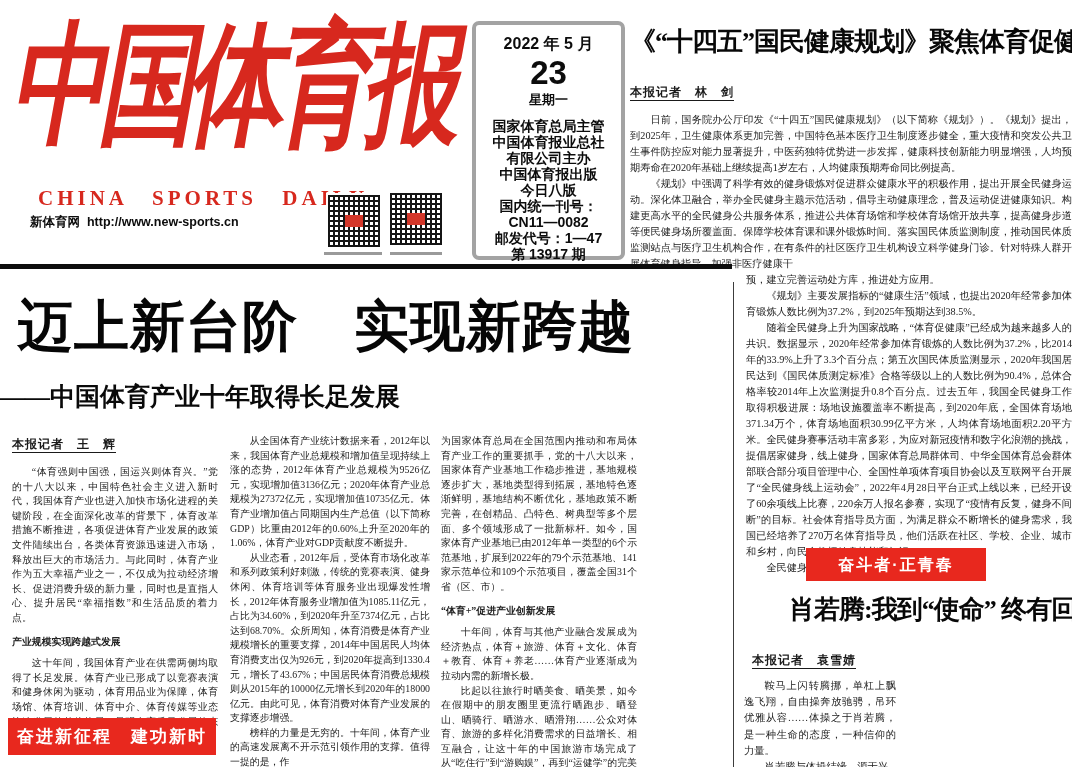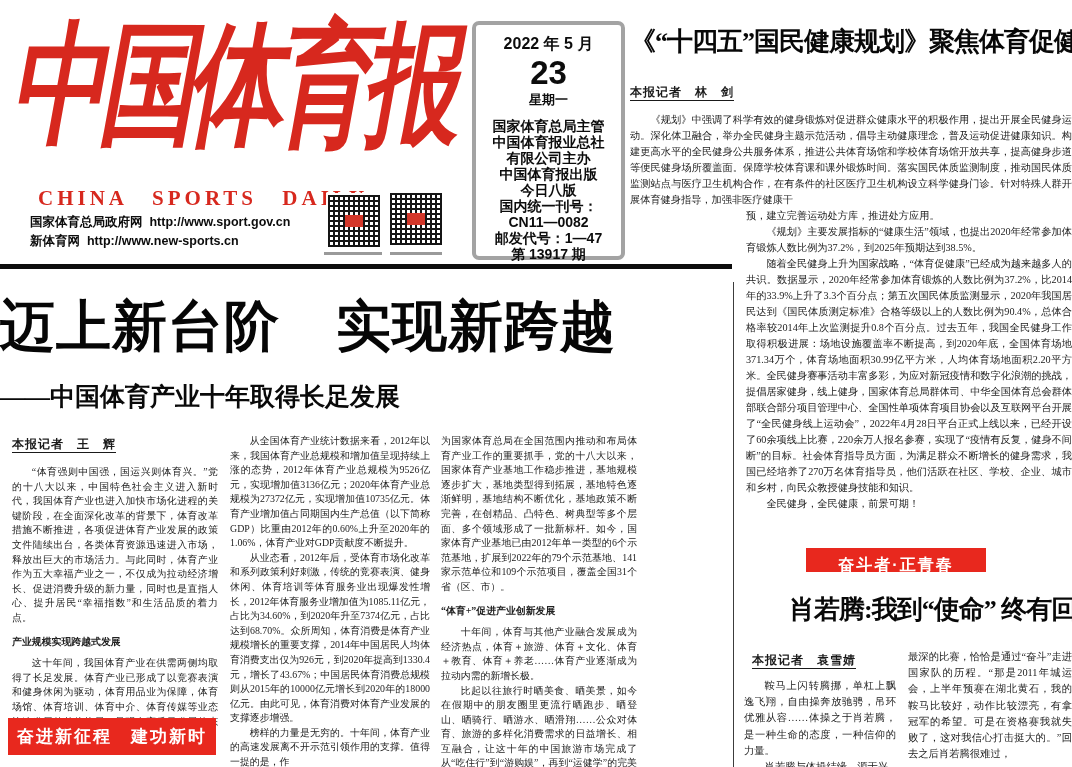--- a/index.html
+++ b/index.html
@@ -66,62 +66,61 @@
   .hp-byline{margin-top:25px;font-family:Liberation Serif, serif;}
   .news p{margin:0;font-size:10.2px;line-height:16px;text-align:justify;text-indent:2em;}
   .hp-wide{margin-top:11px;}
   .hp-narrow{width:326px;margin-left:116px;}
   .noindent{text-indent:0 !important;}
   
   .rule-h{position:absolute;left:0;top:264px;width:732px;height:5px;background:#0d0d0d;}
   .rule-v{position:absolute;left:733px;top:282px;width:1px;height:485px;background:#3c3c3c;}
   
   .ind-headline{
-    position:absolute;left:0;top:290px;width:652px;text-align:left;
+    position:absolute;left:0;top:290px;width:652px;text-align:center;
     font-family:"Liberation Sans","DejaVu Sans",sans-serif;font-weight:900;
     font-size:55px;letter-spacing:1px;color:#060606;white-space:nowrap;
   }
   .ind-subtitle{
     position:absolute;left:0;top:380px;width:652px;
     font-size:25px;font-weight:bold;color:#090909;white-space:nowrap;
   }
   .ncol{position:absolute;top:434px;}
   .ncol p{margin:0;font-size:9.9px;line-height:14.6px;text-align:justify;text-indent:2em;}
   .col1{left:12px;width:206px;}
   .col2{left:230px;width:200px;}
   .col3{left:441px;width:196px;}
   .ind-byline{display:inline-block;margin-bottom:12px;}
   .sec-h{font-weight:bold;font-size:11.5px;text-align:center;text-indent:0 !important;margin:9px 0 7px !important;}
   .banner{
     position:absolute;background:var(--banner-red);color:#fff;text-align:center;
     font-family:"Liberation Sans",sans-serif;font-weight:bold;letter-spacing:2px;
   }
   .banner-left{left:8px;top:718px;width:208px;height:37px;line-height:37px;font-size:17px;}
-  .banner-right{left:806px;top:548px;width:180px;height:24px;line-height:33px;font-size:16px;}
+  .banner-right{left:806px;top:548px;width:180px;height:33px;line-height:33px;font-size:16px;}
   
   .xiao-headline{
     position:absolute;left:744px;top:592px;width:328px;
     font-size:26px;font-weight:bold;color:#080808;letter-spacing:-1px;white-space:nowrap;
     font-family:"Liberation Serif",serif;
     margin-left:45px;
   }
   .xiao-byline{position:absolute;left:752px;top:652px;}
   .xiao-left{position:absolute;left:744px;top:678px;width:152px;}
   .xiao-right{position:absolute;left:908px;top:649px;width:164px;}
   .xiao-left p,.xiao-right p{margin:0;font-size:10.3px;line-height:16.2px;text-align:justify;text-indent:2em;}
 </style>
 </head>
 <body>
 
 <div id="page">
 
   <div class="masthead-title">中国体育报</div>
   <div class="masthead-english">CHINA SPORTS DAILY</div>
   <div class="masthead-urls">
-    <div><span>国家体育总局政府网</span>&nbsp;&nbsp;<a href="#">http://www.sport.gov.cn</a></div>
     <div><span>新体育网</span>&nbsp;&nbsp;<a href="#">http://www.new-sports.cn</a></div>
   </div>
   <div class="qr" style="left:326px;top:193px;">
       <span class="qr-center"></span>
     </div>
   <div class="qr" style="left:388px;top:191px;">
       <span class="qr-center"></span>
     </div>
   <div class="qr-caption" style="left:324px;top:252px;width:58px;"></div>
   <div class="qr-caption" style="left:390px;top:252px;width:52px;"></div>
@@ -140,20 +139,21 @@
       <div>CN11—0082</div>
       <div>邮发代号：1—47</div>
       <div>第 13917 期</div>
     </div>
   </div>
 
   <div class="hp news">
     <div class="hp-headline">《“十四五”国民健康规划》聚焦体育促健康</div>
     <div class="byline hp-byline">本报记者　林　剑</div>
     <div class="hp-wide">
+      <p>日前，国务院办公厅印发《“十四五”国民健康规划》（以下简称《规划》）。《规划》提出，到2025年，卫生健康体系更加完善，中国特色基本医疗卫生制度逐步健全，重大疫情和突发公共卫生事件防控应对能力显著提升，中医药独特优势进一步发挥，健康科技创新能力明显增强，人均预期寿命在2020年基础上继续提高1岁左右，人均健康预期寿命同比例提高。</p>
       <p>《规划》中强调了科学有效的健身锻炼对促进群众健康水平的积极作用，提出开展全民健身运动。深化体卫融合，举办全民健身主题示范活动，倡导主动健康理念，普及运动促进健康知识。构建更高水平的全民健身公共服务体系，推进公共体育场馆和学校体育场馆开放共享，提高健身步道等便民健身场所覆盖面。保障学校体育课和课外锻炼时间。落实国民体质监测制度，推动国民体质监测站点与医疗卫生机构合作，在有条件的社区医疗卫生机构设立科学健身门诊。针对特殊人群开展体育健身指导，加强非医疗健康干</p>
     </div>
     <div class="hp-narrow">
       <p class="noindent">预，建立完善运动处方库，推进处方应用。</p>
       <p>《规划》主要发展指标的“健康生活”领域，也提出2020年经常参加体育锻炼人数比例为37.2%，到2025年预期达到38.5%。</p>
       <p>随着全民健身上升为国家战略，“体育促健康”已经成为越来越多人的共识。数据显示，2020年经常参加体育锻炼的人数比例为37.2%，比2014年的33.9%上升了3.3个百分点；第五次国民体质监测显示，2020年我国居民达到《国民体质测定标准》合格等级以上的人数比例为90.4%，总体合格率较2014年上次监测提升0.8个百分点。过去五年，我国全民健身工作取得积极进展：场地设施覆盖率不断提高，到2020年底，全国体育场地371.34万个，体育场地面积30.99亿平方米，人均体育场地面积2.20平方米。全民健身赛事活动丰富多彩，为应对新冠疫情和数字化浪潮的挑战，提倡居家健身，线上健身，国家体育总局群体司、中华全国体育总会群体部联合部分项目管理中心、全国性单项体育项目协会以及互联网平台开展了“全民健身线上运动会”，2022年4月28日平台正式上线以来，已经开设了60余项线上比赛，220余万人报名参赛，实现了“疫情有反复，健身不间断”的目标。社会体育指导员方面，为满足群众不断增长的健身需求，我国已经培养了270万名体育指导员，他们活跃在社区、学校、企业、城市和乡村，向民众教授健身技能和知识。</p>
       <p>全民健身，全民健康，前景可期！</p>
     </div>
   </div>
 
@@ -186,17 +186,14 @@
 
   <div class="banner banner-left">奋进新征程　建功新时代</div>
 
   <div class="banner banner-right">奋斗者·正青春</div>
   <div class="xiao-headline">肖若腾:我到“使命” 终有回甘</div>
   <div class="byline xiao-byline">本报记者　袁雪婧</div>
   <div class="xiao-left">
     <p>鞍马上闪转腾挪，单杠上飘逸飞翔，自由操奔放驰骋，吊环优雅从容……体操之于肖若腾，是一种生命的态度，一种信仰的力量。</p>
     <p>肖若腾与体操结缘，源于兴</p>
   </div>
-  <div class="xiao-right">
-    <p class="noindent">最深的比赛，恰恰是通过“奋斗”走进国家队的历程。“那是2011年城运会，上半年预赛在湖北黄石，我的鞍马比较好，动作比较漂亮，有拿冠军的希望。可是在资格赛我就失败了，这对我信心打击挺大的。”回去之后肖若腾很难过，</p>
-  </div>
 
 </div>
 
 </body></html>

